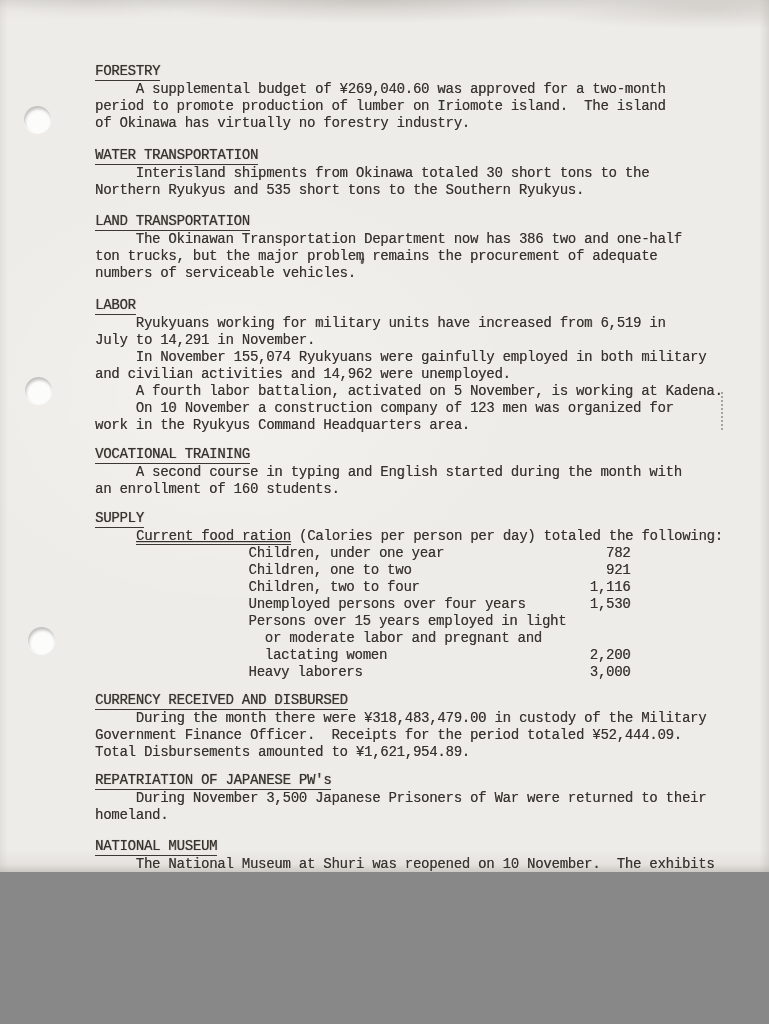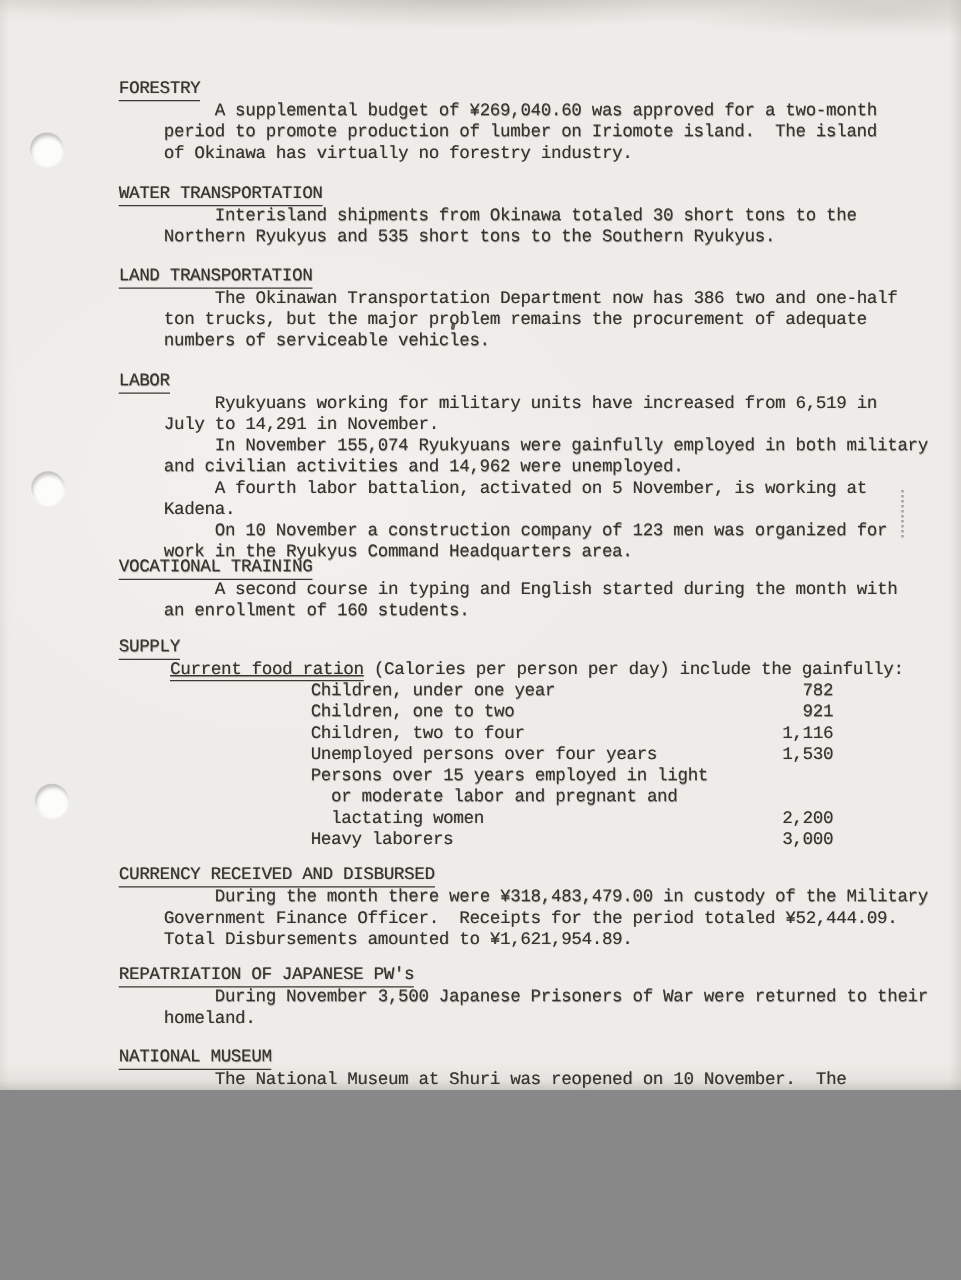--- a/index.html
+++ b/index.html
@@ -21,21 +21,20 @@
       linear-gradient(180deg, rgba(176,173,168,0.28) 0px, rgba(205,202,197,0.12) 9px, rgba(0,0,0,0) 20px),
       linear-gradient(0deg, rgba(168,165,160,0.50) 0px, rgba(196,193,188,0.22) 8px, rgba(0,0,0,0) 22px),
       linear-gradient(270deg, rgba(170,167,162,0.30) 0px, rgba(0,0,0,0) 10px),
       linear-gradient(90deg, rgba(180,177,172,0.20) 0px, rgba(0,0,0,0) 8px),
       radial-gradient(ellipse 420px 320px at 30% 45%, rgba(255,255,255,0.30), transparent 70%),
       #eeecE8;
   }
   .txt {
     white-space: pre-wrap;
     text-shadow: 0.3px 0.4px 0.6px rgba(52,47,42,0.55);
-    margin-left: 36px;
   }
   .section { position: absolute; left: 95px; width: 648px; }
   .heading {
     display: inline-block;
     border-bottom: 1.5px solid #3b3732;
     padding-bottom: 0px;
     text-shadow: 0.4px 0.4px 0.7px rgba(52,47,42,0.65);
     white-space: pre;
   }
   .u { border-bottom: 1.5px solid #3b3732; text-decoration: underline; }
@@ -118,21 +117,21 @@
   </div>
 
   <div class="section" style="top:446px">
     <div><span class="heading">VOCATIONAL TRAINING</span></div>
     <div class="txt">     A second course in typing and English started during the month with
 an enrollment of 160 students.</div>
   </div>
 
   <div class="section" style="top:510px">
     <div><span class="heading">SUPPLY</span></div>
-    <div class="txt supply-indent"><span class="u">Current food ration</span><span> (Calories per person per day) include the gainfully:</span></div>
+    <div class="txt supply-indent"><span class="u">Current food ration</span><span> (Calories per person per day) totaled the following:</span></div>
     <div class="supply-indent">
       <div class="supply-row">
         <div class="txt supply-label">Children, under one year</div>
         <div class="txt supply-value">782</div>
       </div>
       <div class="supply-row">
         <div class="txt supply-label">Children, one to two</div>
         <div class="txt supply-value">921</div>
       </div>
       <div class="supply-row">

